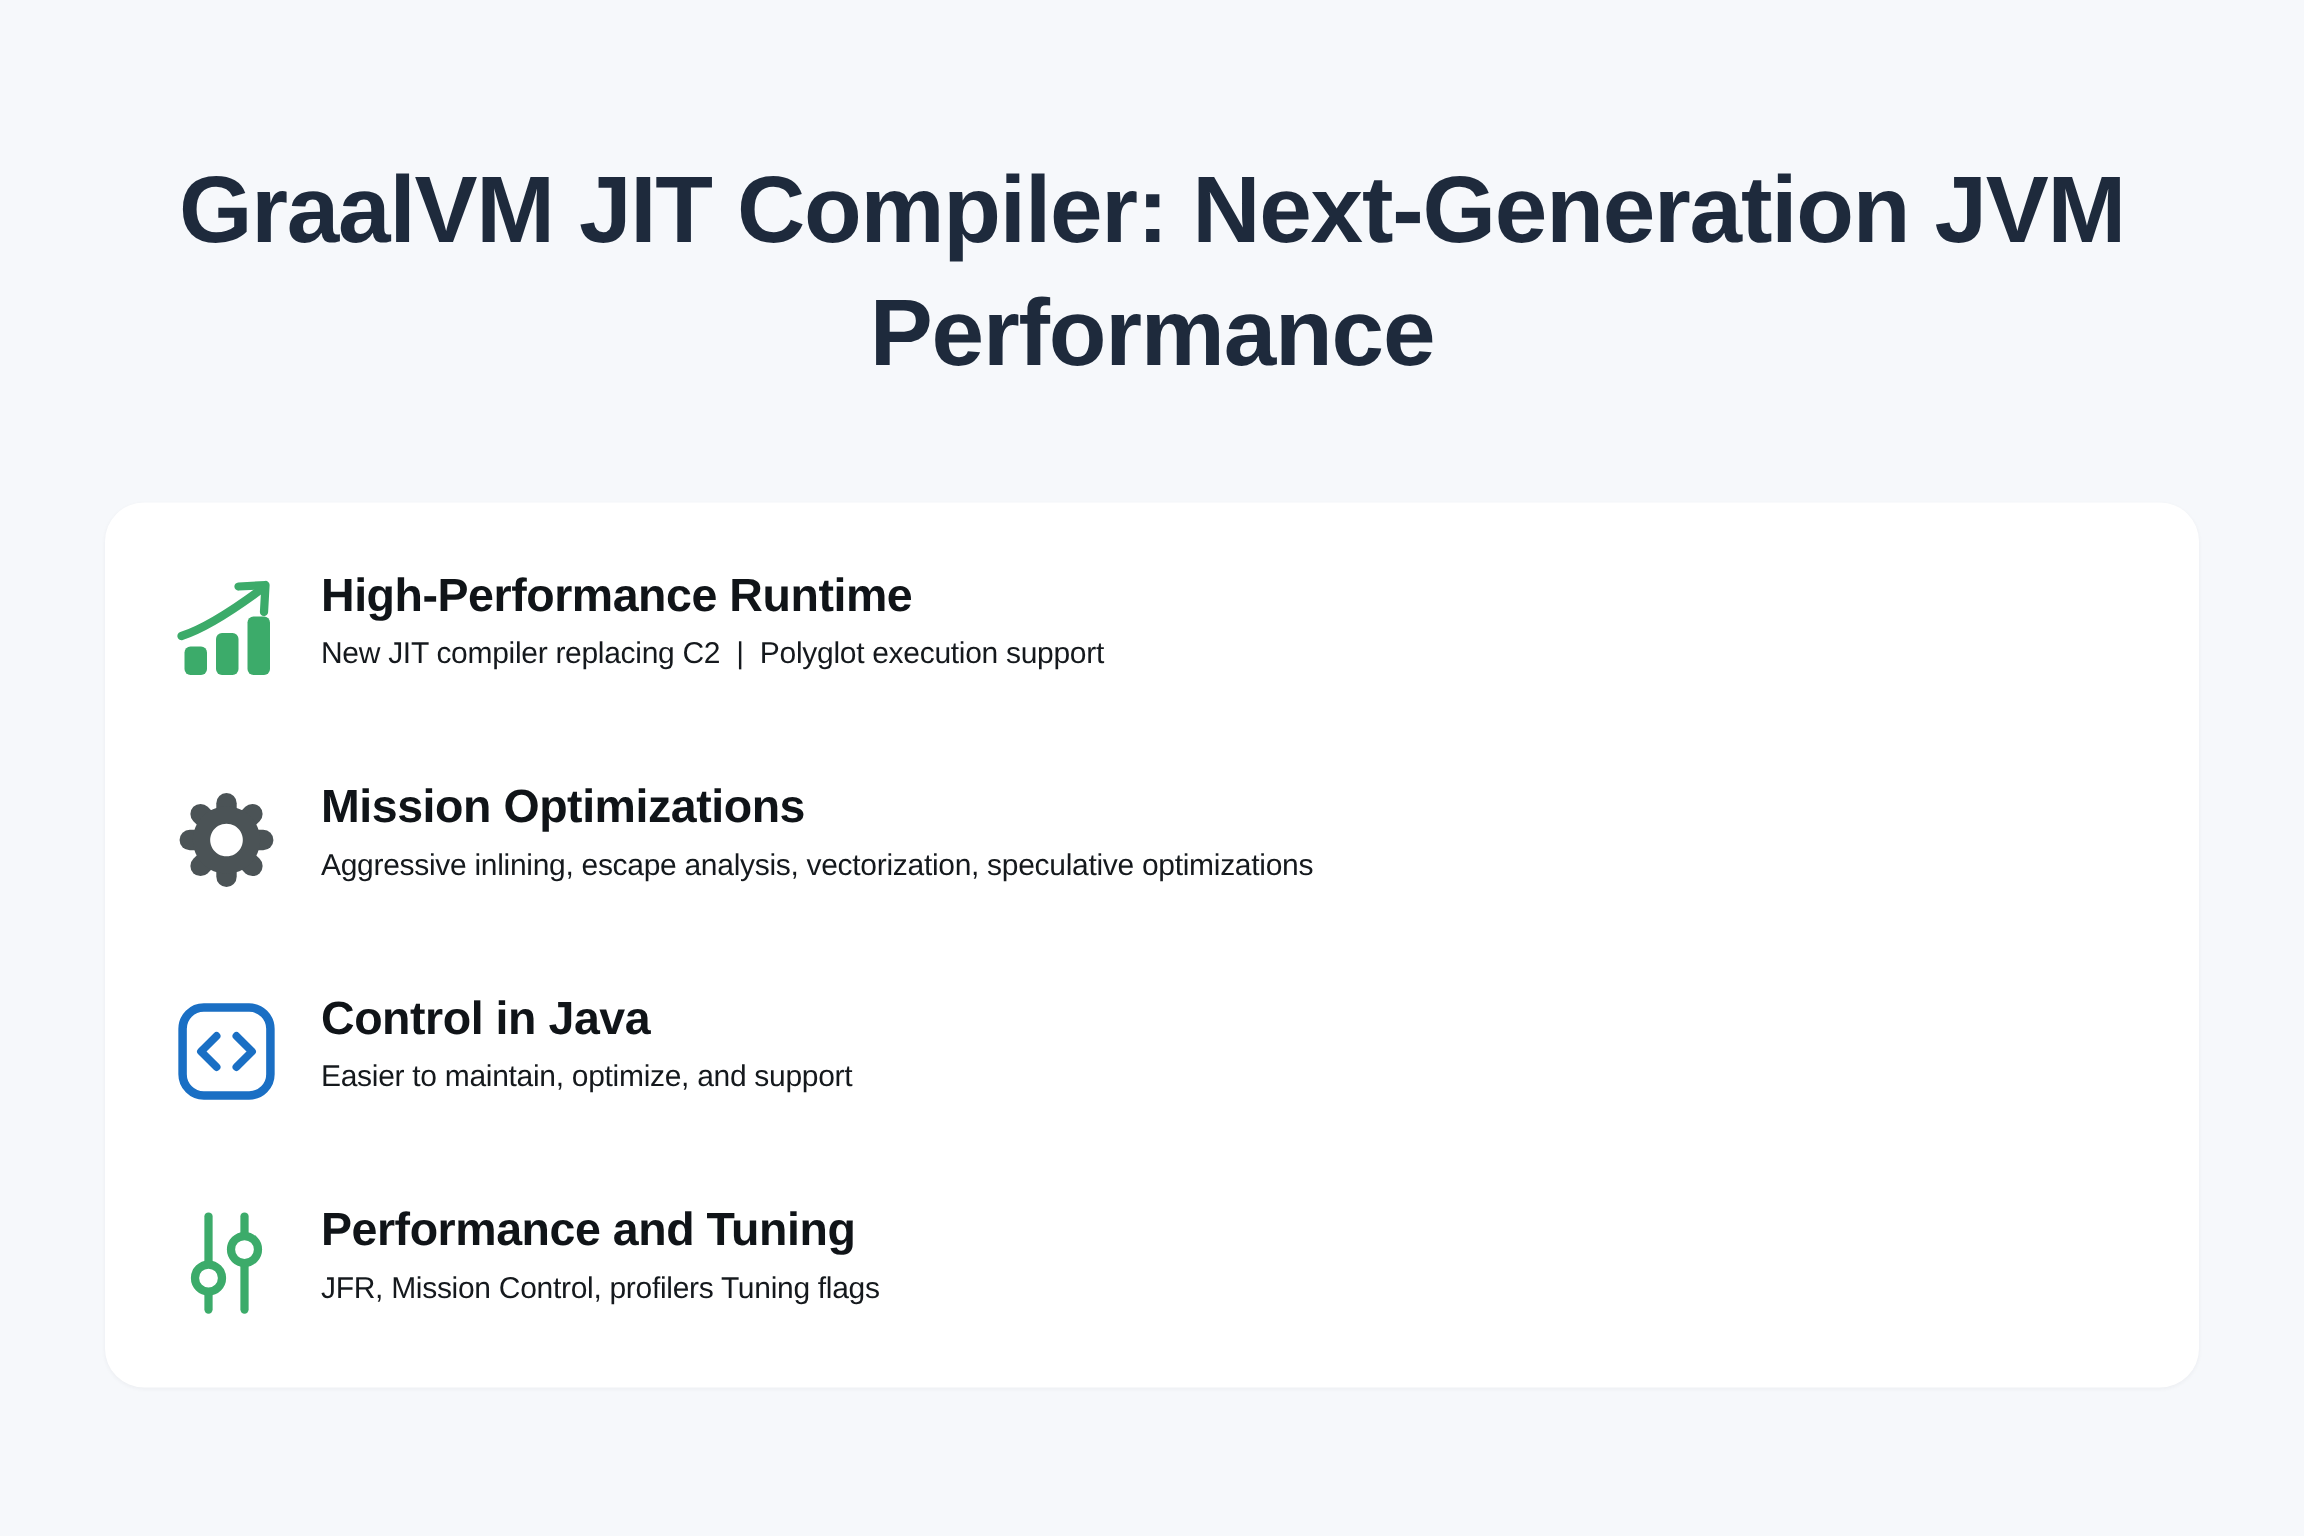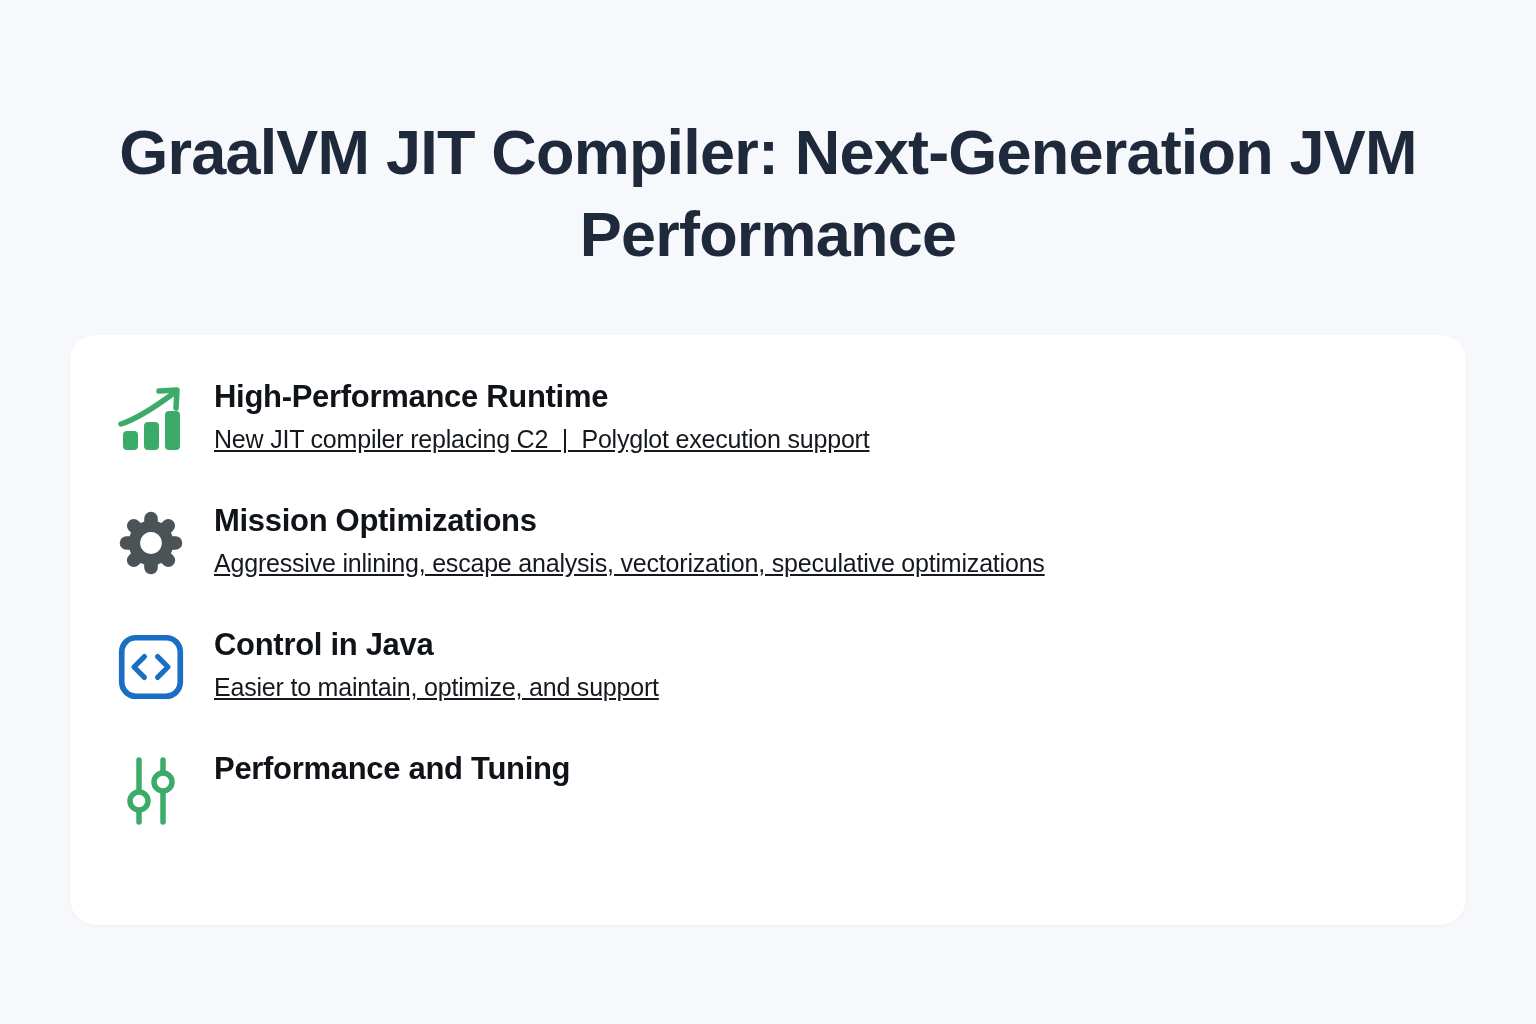--- a/index.html
+++ b/index.html
@@ -19,21 +19,21 @@
   .slide {
     position: relative;
     width: 1536px;
     height: 1024px;
     background: #f6f8fb;
   }
 
   
   .title {
     position: absolute;
-    top: 112px;
+    top: 100px;
     left: 118px;
     width: 1300px;
     text-align: center;
     font-size: 63px;
     line-height: 1.3;
     font-weight: 700;
     letter-spacing: -0.8px;
     color: #1e2a3c;
     font-family: "Liberation Sans", sans-serif;
   }
@@ -47,21 +47,21 @@
     height: 590px;
     background: #ffffff;
     border-radius: 26px;
     box-shadow: 0 1px 3px rgba(30,42,60,0.05);
     padding: 34px 44px;
   }
 
   .feature-list {
     display: flex;
     flex-direction: column;
-    gap: 46px;
+    gap: 63px;
     padding-top: 8px;
   }
 
   .feature {
     display: flex;
     align-items: flex-start;
     gap: 26px;
   }
 
   .feature-icon {
@@ -81,27 +81,26 @@
   .feature-heading {
     font-size: 31px;
     font-weight: 700;
     color: #101418;
     letter-spacing: -0.3px;
     line-height: 1.18;
     margin-bottom: 8px;
   }
 
   .feature-sub {
-    font-size: 25px;
+    font-size: 20px;
     font-weight: 400;
     color: #15191d;
     letter-spacing: -0.2px;
     line-height: 1.25;
     white-space: pre;
-    text-decoration: underline;
   }
 </style>
 </head>
 <body>
 
 <div class="slide">
 
   <h1 class="title">GraalVM JIT Compiler: Next-Generation JVM Performance</h1>
 
   <div class="card">
@@ -163,18 +162,19 @@
         <div class="feature-icon">
           <svg width="68" height="72" viewBox="0 0 60 72" aria-hidden="true">
             <line x1="18" y1="5" x2="18" y2="67" stroke="#3cab6a" stroke-width="5.5" stroke-linecap="round"></line>
             <line x1="42" y1="5" x2="42" y2="67" stroke="#3cab6a" stroke-width="5.5" stroke-linecap="round"></line>
             <circle cx="18" cy="46" r="9" fill="#ffffff" stroke="#3cab6a" stroke-width="5.5"></circle>
             <circle cx="42" cy="27" r="9" fill="#ffffff" stroke="#3cab6a" stroke-width="5.5"></circle>
           </svg>
         </div>
         <div class="feature-body">
           <div class="feature-heading">Performance and Tuning</div>
+          <div class="feature-sub">JFR, Mission Control, profilers Tuning flags</div>
         </div>
       </div>
 
     </div>
   </div>
 </div>
 
 </body></html>

